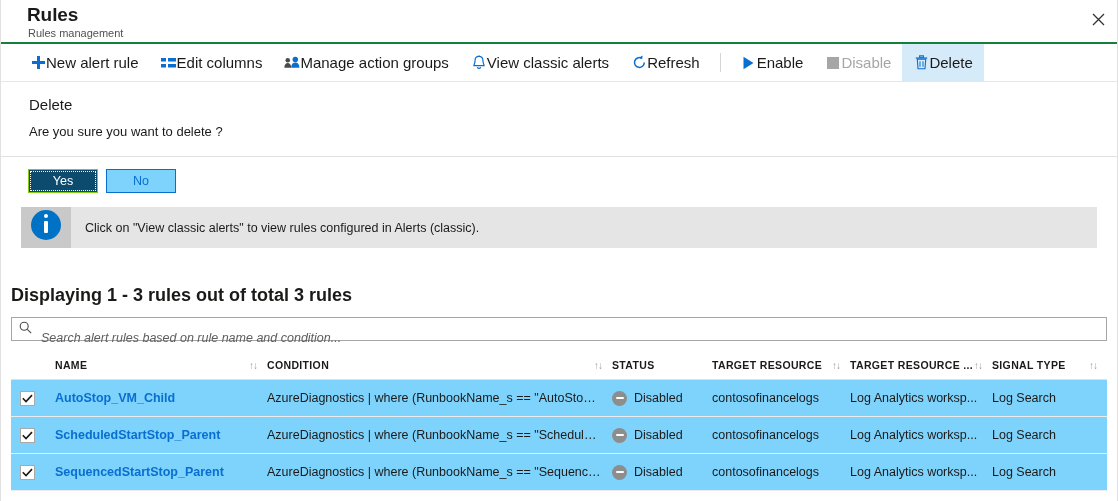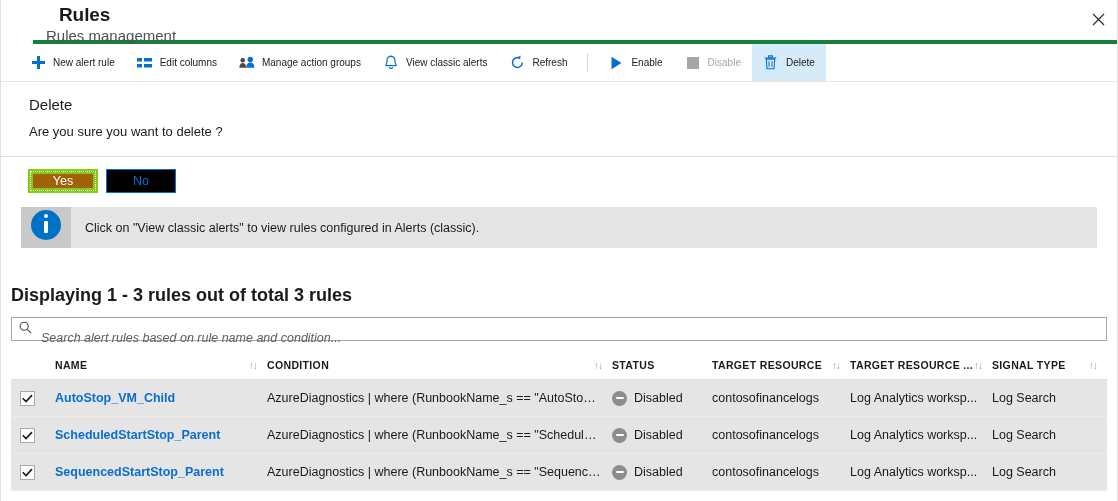--- a/index.html
+++ b/index.html
@@ -22,38 +22,37 @@
     box-sizing: border-box;
     border: 1px solid #e1e1e1;
     border-top: none;
     border-bottom: none;
   }
 
   
   .header {
     position: relative;
     height: 44px;
-    border-bottom: 4px solid #15803d;
+    border-bottom: 2px solid #15803d;
     box-sizing: border-box;
-    margin-left: 32px;
   }
   .header-title {
     position: absolute;
     left: 26px;
     top: 4px;
     font-size: 19px;
     font-weight: bold;
     letter-spacing: -0.1px;
     color: #1b1a19;
   }
   .header-sub {
     position: absolute;
-    left: 13px;
+    left: 27px;
     top: 27px;
-    font-size: 15px;
+    font-size: 11px;
     color: #505050;
   }
   .close-btn {
     position: absolute;
     right: 0px;
     top: 0px;
     width: 38px;
     height: 38px;
     display: flex;
     align-items: center;
@@ -68,23 +67,22 @@
     height: 38px;
     border-bottom: 1px solid #e6e6e6;
     box-sizing: border-box;
     display: flex;
     align-items: stretch;
     padding-left: 18px;
   }
   .tb-item {
     display: flex;
     align-items: center;
-    gap: 7px;
     padding: 0 11px;
-    font-size: 10px;
+    font-size: 15px;
     color: #1b1a19;
     cursor: pointer;
     white-space: nowrap;
     user-select: none;
   }
   .tb-item.disabled { color: #a6a6a6; cursor: default; }
   .tb-item.active { background: #d6ebfa; }
   .tb-sep {
     width: 1px;
     background: #d6d6d6;
@@ -122,28 +120,28 @@
     height: 24px;
     min-width: 70px;
     box-sizing: border-box;
     cursor: pointer;
     display: flex;
     align-items: center;
     justify-content: center;
     padding: 0 10px;
   }
   .btn-primary {
-    background: #a16207;
-    border: 5px solid #84cc16;
+    background: #0c4a6e;
+    border: 1px solid #84cc16;
     color: #ffffff;
     outline: 1px dotted #ffffff;
     outline-offset: -3px;
   }
   .btn-secondary {
-    background: #000000;
+    background: #7dd3fc;
     border: 1px solid #0a6ed1;
     color: #0a6ed1;
   }
 
   
   .banner-wrap {
     position: relative;
     margin: 0 20px 0 20px;
     height: 41px;
     display: flex;
@@ -262,21 +260,21 @@
     font-size: 12.5px;
     color: #1b1a19;
     padding: 0;
     height: 36px;
     border-bottom: 1px solid #ececec;
     white-space: nowrap;
     overflow: hidden;
     text-overflow: ellipsis;
     vertical-align: middle;
   }
-  tr.row-selected td { background: #e5e5e5; }
+  tr.row-selected td { background: #7dd3fc; }
   .cell-pad { padding-right: 10px; overflow:hidden; text-overflow: ellipsis; white-space: nowrap; }
   .rule-name {
     color: #0a6ed1;
     font-weight: bold;
     cursor: pointer;
   }
   .cbox {
     width: 15px; height: 15px;
     border: 1px solid #a9a9a9;
     background: #ffffff;

